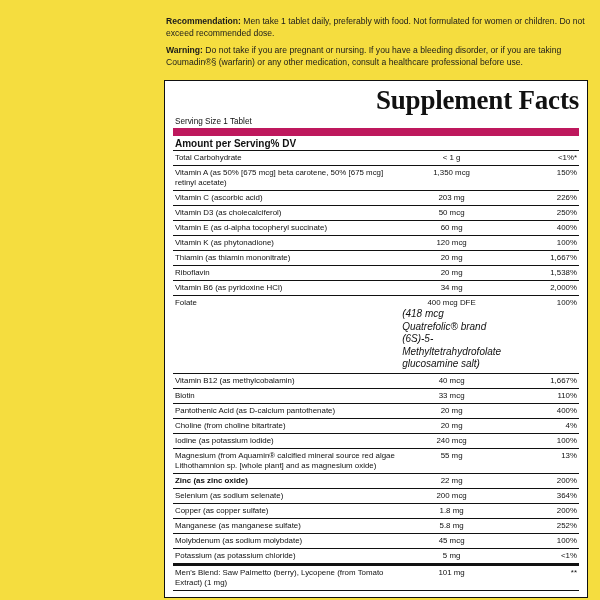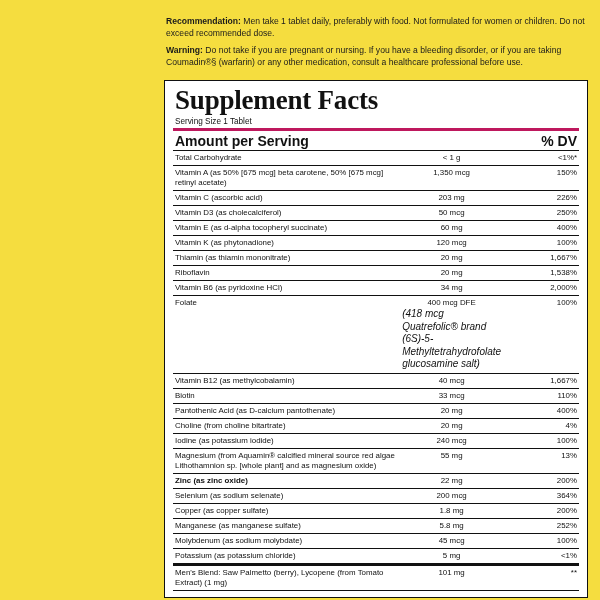--- a/index.html
+++ b/index.html
@@ -56,34 +56,33 @@
     box-sizing: border-box;
     padding: 4px 8px 6px 8px;
   }
   .panel-title {
     font-family: "Liberation Serif", serif;
     font-weight: bold;
     font-size: 27px;
     letter-spacing: -0.2px;
     line-height: 1.05;
     color: #111;
-    text-align: left;
+    text-align: right;
     padding: 1px 0 2px 2px;
   }
   .serving-size {
     font-size: 8.2px;
     color: #111;
     padding: 0 0 2px 2px;
-    border-bottom: 3px solid #be185d;
+    border-bottom: 8px solid #be185d;
   }
   .aps-row {
     display: flex;
-    justify-content: space-between;
     align-items: baseline;
-    font-size: 14px;
+    font-size: 10px;
     font-weight: bold;
     color: #111;
     padding: 2px 2px 1px 2px;
     border-bottom: 1px solid #111;
   }
   .aps-row .aps-left { font-weight: bold; }
   .aps-row .aps-right { font-weight: bold; }
 
   table.facts {
     width: 100%;

